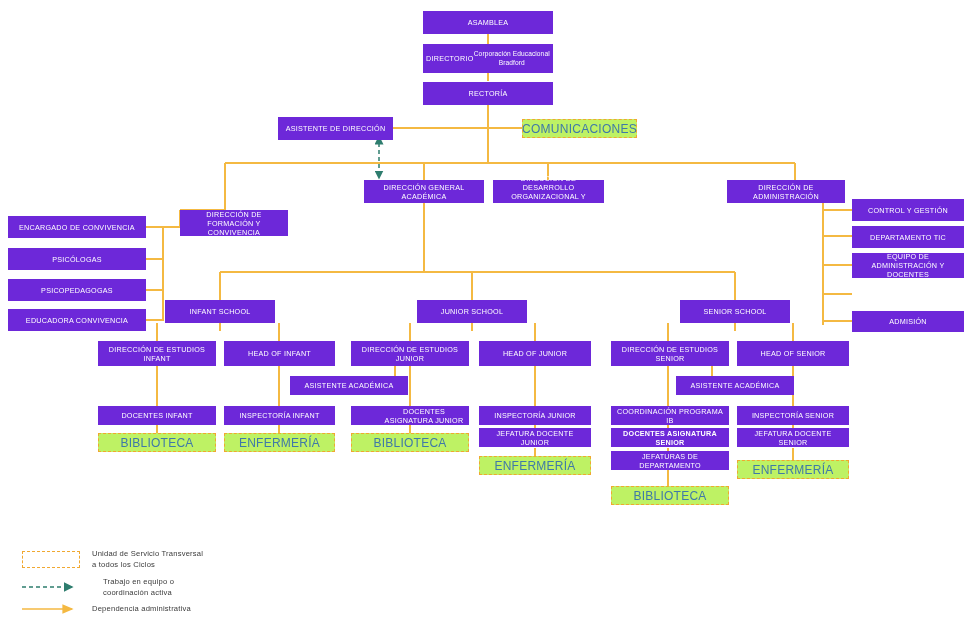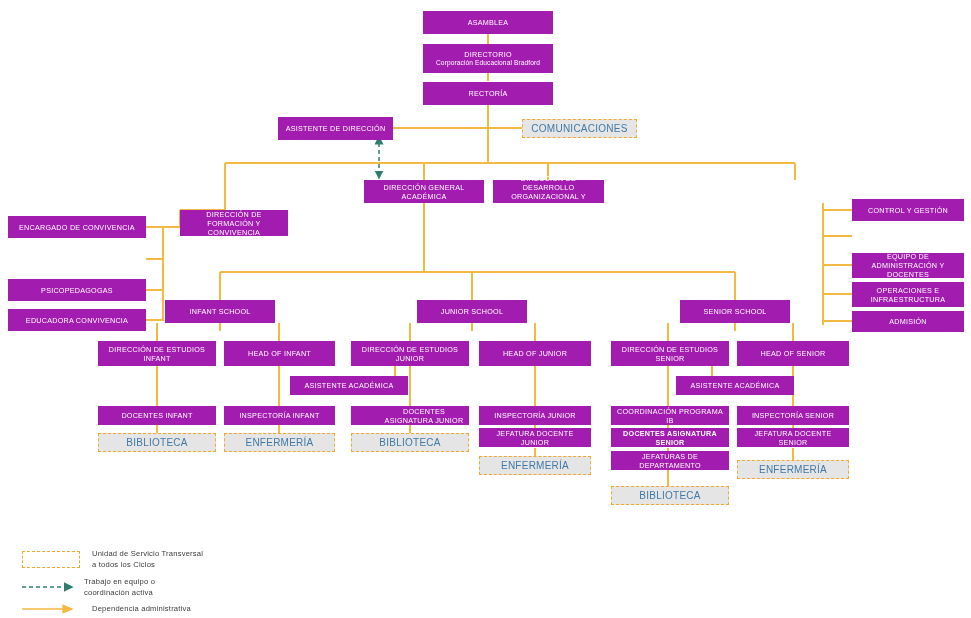--- a/index.html
+++ b/index.html
@@ -12,21 +12,21 @@
     position:relative;
   }
   #chart{position:absolute;left:0;top:0;width:971px;height:618px;}
 
   
   #wires{position:absolute;left:0;top:0;width:971px;height:618px;}
 
   .node{
     position:absolute;
     box-sizing:border-box;
-    background:#a21caf;
+    background:#6d28d9;
     color:#ffffff;
     font-size:7.2px;
     letter-spacing:.25px;
     line-height:1.25;
     display:flex;
     align-items:center;
     justify-content:center;
     text-align:center;
     padding:1px 3px;
     z-index:3;
@@ -36,24 +36,24 @@
     display:block;
     font-size:6.6px;
     letter-spacing:.1px;
     font-weight:normal;
   }
   .node .main{display:block;}
 
   .dashbox{
     position:absolute;
     box-sizing:border-box;
-    background:#e5e5e5;
+    background:#bef264;
     border:1.4px dashed #f0a830;
     color:#3f79a8;
-    font-size:10px;
+    font-size:12px;
     letter-spacing:.25px;
     display:flex;
     align-items:center;
     justify-content:center;
     text-align:center;
     z-index:3;
   }
 
   
   #legend{position:absolute;left:0;top:540px;width:340px;height:78px;z-index:4;}
@@ -161,21 +161,21 @@
       <path d="M793,448 L793,460"></path>
     </g>
 
     <line x1="379" y1="143" x2="379" y2="178" stroke="#2e7d6e" stroke-width="1.5" stroke-dasharray="4 3" marker-end="url(#arrEnd)" marker-start="url(#arrStart)"></line>
   </svg>
 
   <div class="node" style="left:423px;top:11px;width:130px;height:23px;">
     <span>ASAMBLEA</span>
   </div>
 
-  <div class="node two-line" style="left:423px;top:44px;width:130px;height:29px;flex-direction:column;">
+  <div class="node two-line" style="left:423px;top:44px;width:130px;height:29px;flex-direction:row;">
     <span class="main">DIRECTORIO</span>
     <span class="sub">Corporación Educacional Bradford</span>
   </div>
 
   <div class="node" style="left:423px;top:82px;width:130px;height:23px;">
     <span>RECTORÍA</span>
   </div>
 
   <div class="node" style="left:278px;top:117px;width:115px;height:23px;">
     <span>ASISTENTE DE DIRECCIÓN</span>
@@ -186,43 +186,49 @@
   </div>
 
   <div class="node" style="left:364px;top:180px;width:120px;height:23px;">
     <span>DIRECCIÓN GENERAL ACADÉMICA</span>
   </div>
 
   <div class="node" style="left:493px;top:180px;width:111px;height:23px;">
     <span>DIRECCIÓN DE DESARROLLO ORGANIZACIONAL Y TALENTO</span>
   </div>
 
+  <div class="node" style="left:727px;top:180px;width:118px;height:23px;">
+    <span>DIRECCIÓN DE ADMINISTRACIÓN</span>
+  </div>
 
   <div class="node" style="left:180px;top:210px;width:108px;height:26px;">
     <span>DIRECCIÓN DE FORMACIÓN Y CONVIVENCIA</span>
   </div>
 
   <div class="node" style="left:8px;top:216px;width:138px;height:22px;">
     <span>ENCARGADO DE CONVIVENCIA</span>
   </div>
+  <div class="node" style="left:8px;top:248px;width:138px;height:22px;">
+    <span>PSICÓLOGAS</span>
+  </div>
   <div class="node" style="left:8px;top:279px;width:138px;height:22px;">
     <span>PSICOPEDAGOGAS</span>
   </div>
   <div class="node" style="left:8px;top:309px;width:138px;height:22px;">
     <span>EDUCADORA CONVIVENCIA</span>
   </div>
 
   <div class="node" style="left:852px;top:199px;width:112px;height:22px;">
     <span>CONTROL Y GESTIÓN</span>
   </div>
+  <div class="node" style="left:852px;top:226px;width:112px;height:22px;">
+    <span>DEPARTAMENTO TIC</span>
+  </div>
   <div class="node" style="left:852px;top:253px;width:112px;height:25px;">
     <span>EQUIPO DE ADMINISTRACIÓN Y DOCENTES</span>
-  </div>
-  <div class="node" style="left:852px;top:282px;width:112px;height:25px;">
-    <span>OPERACIONES E INFRAESTRUCTURA</span>
   </div>
   <div class="node" style="left:852px;top:311px;width:112px;height:21px;">
     <span>ADMISIÓN</span>
   </div>
 
   <div class="node" style="left:165px;top:300px;width:110px;height:23px;">
     <span>INFANT SCHOOL</span>
   </div>
   <div class="node" style="left:417px;top:300px;width:110px;height:23px;">
     <span>JUNIOR SCHOOL</span>
@@ -316,21 +322,21 @@
 
     <div class="lg-row" style="left:22px;top:36px;">
       <svg class="lg-svg" width="58" height="10" viewBox="0 0 58 10">
         <defs>
           <marker id="lgArr" markerWidth="6" markerHeight="6" refX="5" refY="3" orient="auto" markerUnits="strokeWidth">
             <path d="M0,0 L6,3 L0,6 z" fill="#2e7d6e"></path>
           </marker>
         </defs>
         <line x1="0" y1="5" x2="50" y2="5" stroke="#2e7d6e" stroke-width="1.6" stroke-dasharray="4 3" marker-end="url(#lgArr)"></line>
       </svg>
-      <div class="lg-text" style="margin-left:4px;">Trabajo en equipo o
+      <div class="lg-text" style="margin-left:23px;">Trabajo en equipo o
 coordinación activa</div>
     </div>
 
     <div class="lg-row" style="left:22px;top:63px;">
       <svg class="lg-svg" width="58" height="10" viewBox="0 0 58 10">
         <defs>
           <marker id="lgArr2" markerWidth="7" markerHeight="7" refX="6" refY="3.5" orient="auto" markerUnits="strokeWidth">
             <path d="M0,0.6 L7,3.5 L0,6.4 z" fill="#f4b942"></path>
           </marker>
         </defs>

